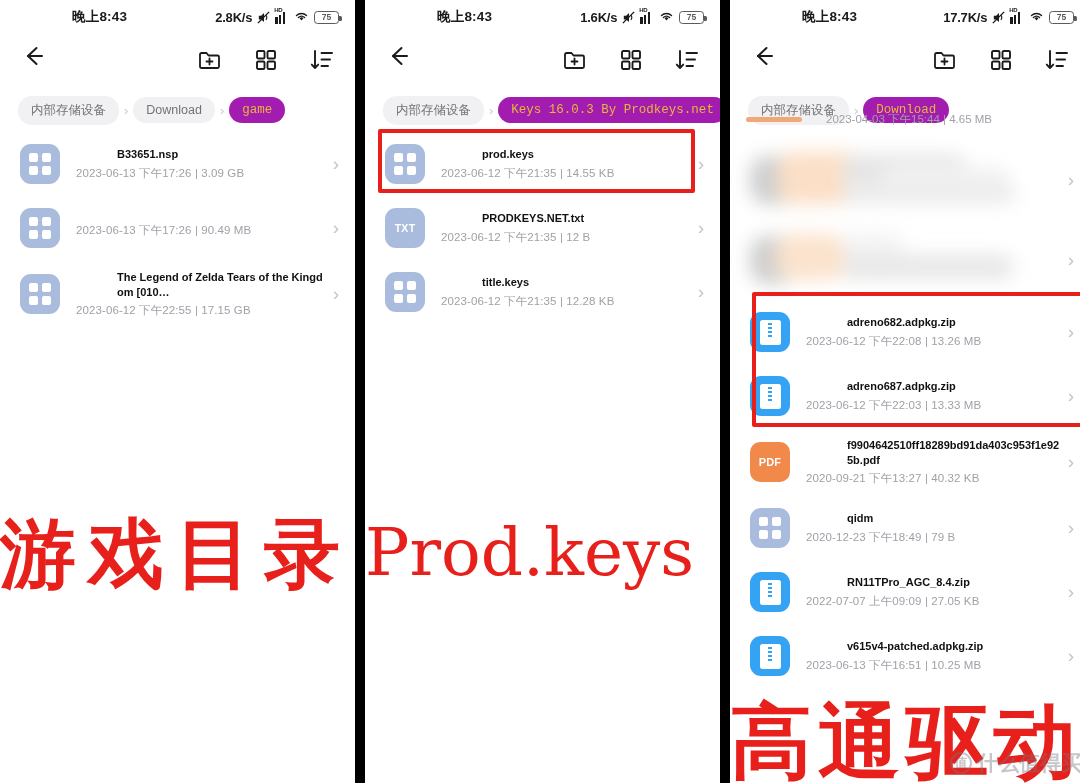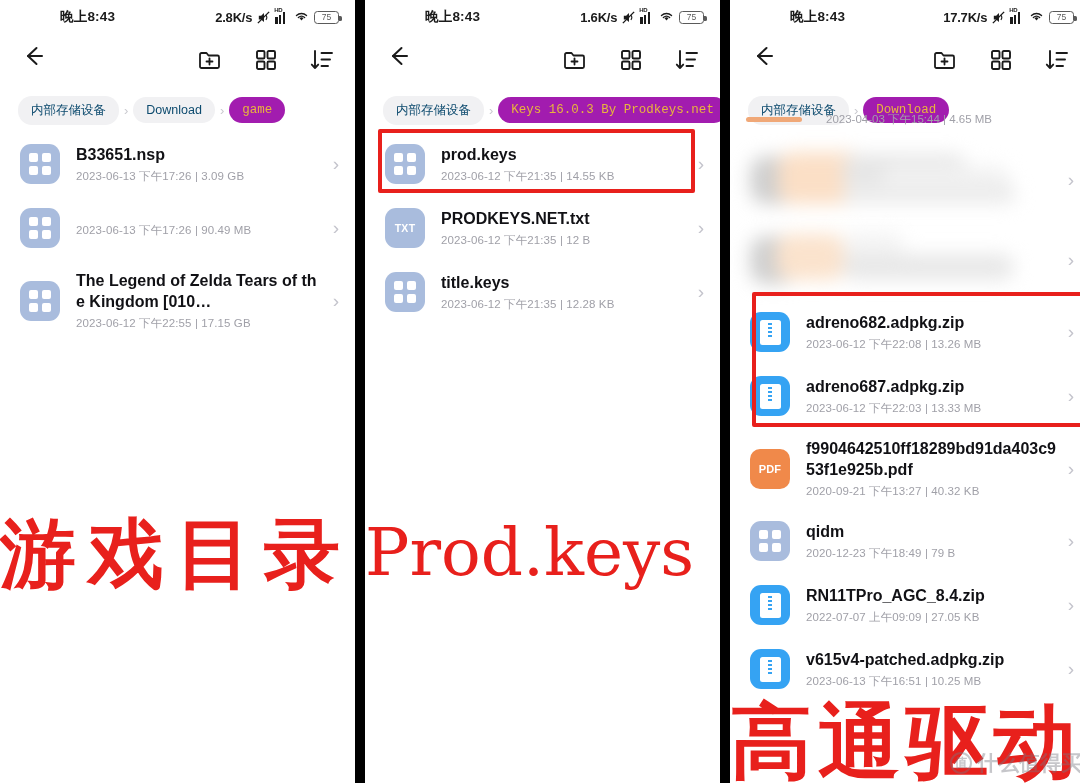--- a/index.html
+++ b/index.html
@@ -28,37 +28,37 @@
   .panel.p3 { width: 360px; }
 
   
   .statusbar {
     height: 34px;
     display: flex; align-items: center;
     padding: 0 16px;
     font-size: 13.5px; color: #1b1b1b;
     font-weight: 600;
   }
-  .sb-time { margin-left: 44px; letter-spacing: .2px; }
+  .sb-time { margin-left: 56px; letter-spacing: .2px; }
   .sb-right {
     margin-left: auto; display: flex; align-items: center; gap: 4px;
   }
   .sb-speed { font-size: 13px; font-weight: 600; letter-spacing: -.2px;}
   .ico-mute { width: 15px; height: 15px; position: relative; display:inline-block;}
   .ico-hdbars { display: flex; align-items: flex-end; gap: 1.4px; height: 13px; position: relative;}
   .ico-hdbars i { display:block; width: 2.4px; background: #1b1b1b; }
   .ico-hdbars i:nth-child(1){height:4px}
   .ico-hdbars i:nth-child(2){height:6.5px}
   .ico-hdbars i:nth-child(3){height:9px}
   .ico-hdbars i:nth-child(4){height:11.5px}
   .hd-label{position:absolute; top:-4px; left:-1px; font-size:6px; font-weight:700; letter-spacing:-.4px;}
   .battery {
     width: 25px; height: 13px; border: 1.6px solid #5a5a5a; border-radius: 3.5px;
     display: flex; align-items: center; justify-content: center;
-    font-size: 8.5px; font-weight: 400; color: #5a5a5a; position: relative;
+    font-size: 8.5px; font-weight: 700; color: #5a5a5a; position: relative;
   }
   .battery::after {
     content:""; position:absolute; right:-3.5px; top:4px;
     width:2.4px; height:5px; background:#5a5a5a; border-radius:0 1.5px 1.5px 0;
   }
 
   
   .toolbar {
     height: 52px; display: flex; align-items: center;
     padding: 0 20px;
@@ -70,21 +70,21 @@
   
   .breadcrumb {
     display: flex; align-items: center; gap: 3px;
     padding: 8px 18px 0 18px;
     height: 40px;
   }
   .crumb {
     padding: 6px 13px; border-radius: 14px;
     font-size: 12.5px; white-space: nowrap;
   }
-  .crumb.grey { background: #f1f1f3; color: #0c4a6e; }
+  .crumb.grey { background: #f1f1f3; color: #737373; }
   .crumb.active { background: #a21caf; color: #e9b63c; font-family: Liberation Mono, monospace; }
   .crumb-sep { color: #c9c9cf; font-size: 13px; padding: 0 2px; }
 
   
   .filelist { padding: 6px 0 0 0; position: relative; }
   .row {
     display: flex; align-items: center;
     padding: 10px 16px 10px 20px;
     min-height: 64px;
     position: relative;
@@ -104,22 +104,22 @@
     width: 21px; height: 25px; background: #fff; border-radius: 2.5px;
     position: relative;
   }
   .fico.zip .zdoc::before {
     content:""; position:absolute; left:8.5px; top:3px;
     width: 3.5px; height: 15px;
     background: repeating-linear-gradient(to bottom,#35a3f3 0 2px,transparent 2px 4px);
   }
   .fmeta { flex: 1; min-width: 0; }
   .fname {
-    font-size: 16px; font-weight: 700; color: #111115;
-    line-height: 1.32; word-break: break-all;
+    font-size: 11px; font-weight: 700; color: #111115;
+    line-height: 1.32; word-break: break-all; margin-left: 41px;
   }
   .fsub { font-size: 11.5px; color: #a0a0a8; margin-top: 4px; letter-spacing: .1px; }
   .chev { color: #c4c4cc; font-size: 19px; flex: none; margin-left: 8px; font-weight: 300; }
 
   
   .hl-box {
     position: absolute; border: 4px solid #e8201c; border-radius: 2px;
     pointer-events: none; z-index: 6;
   }
 

